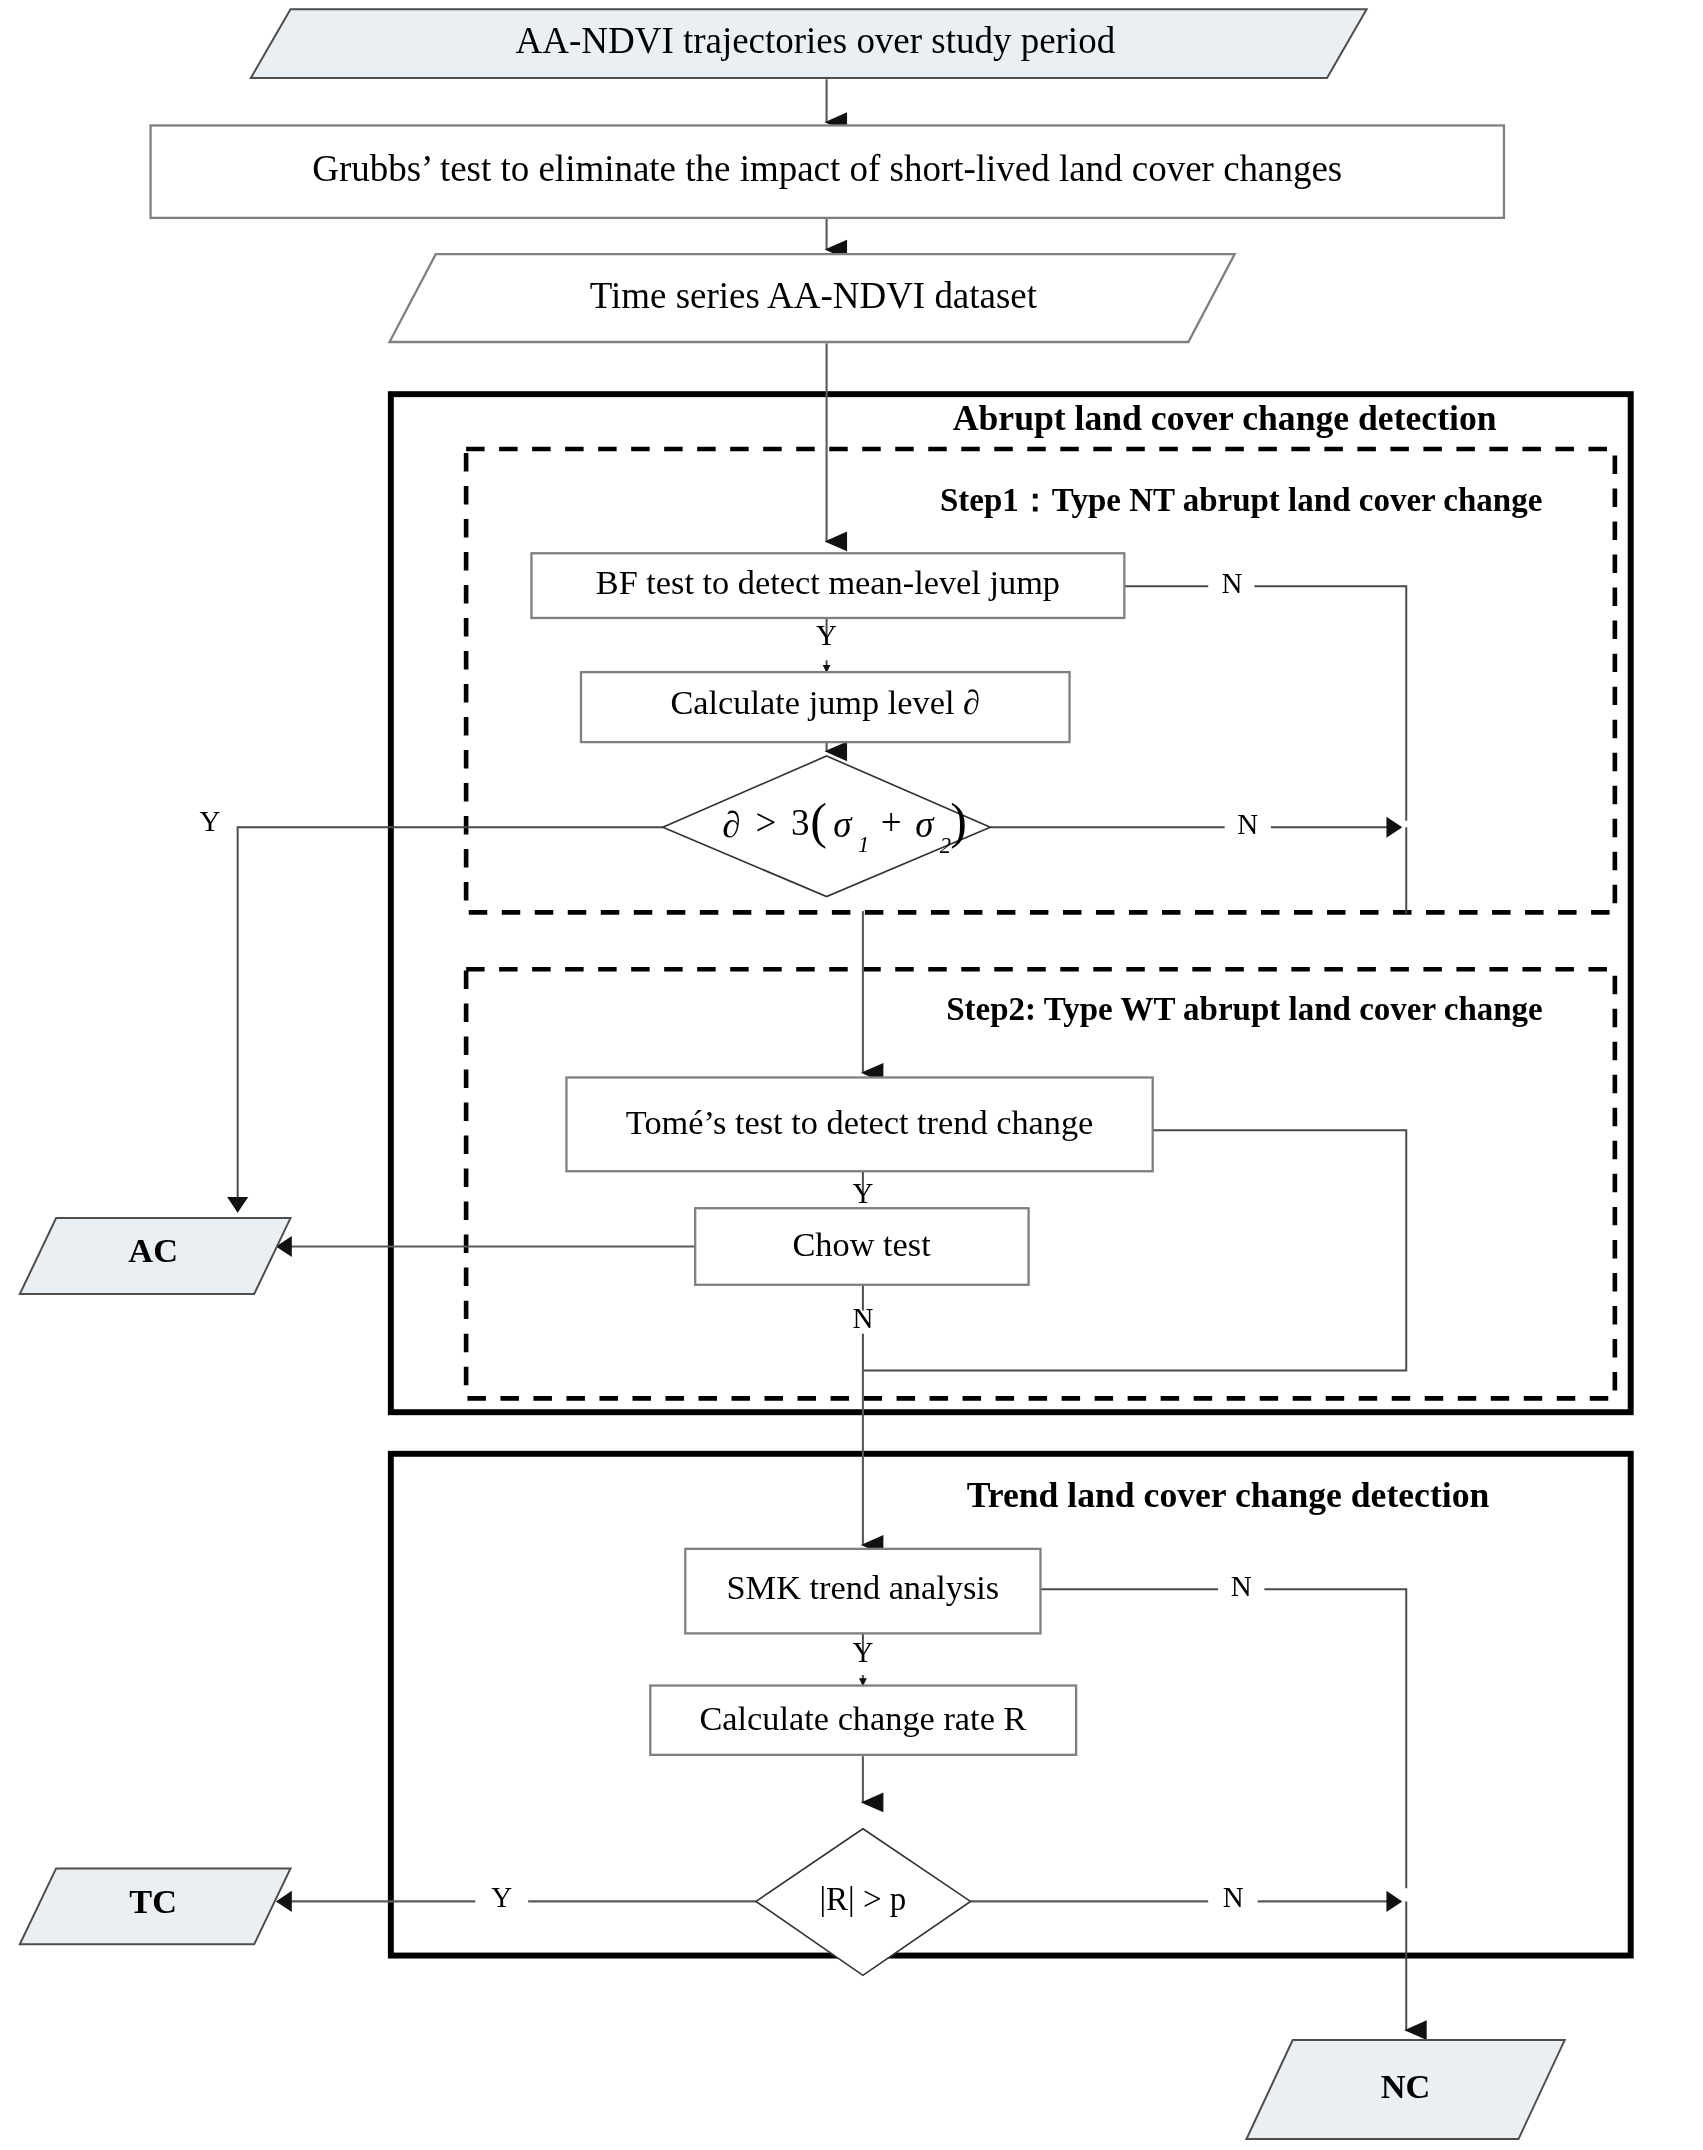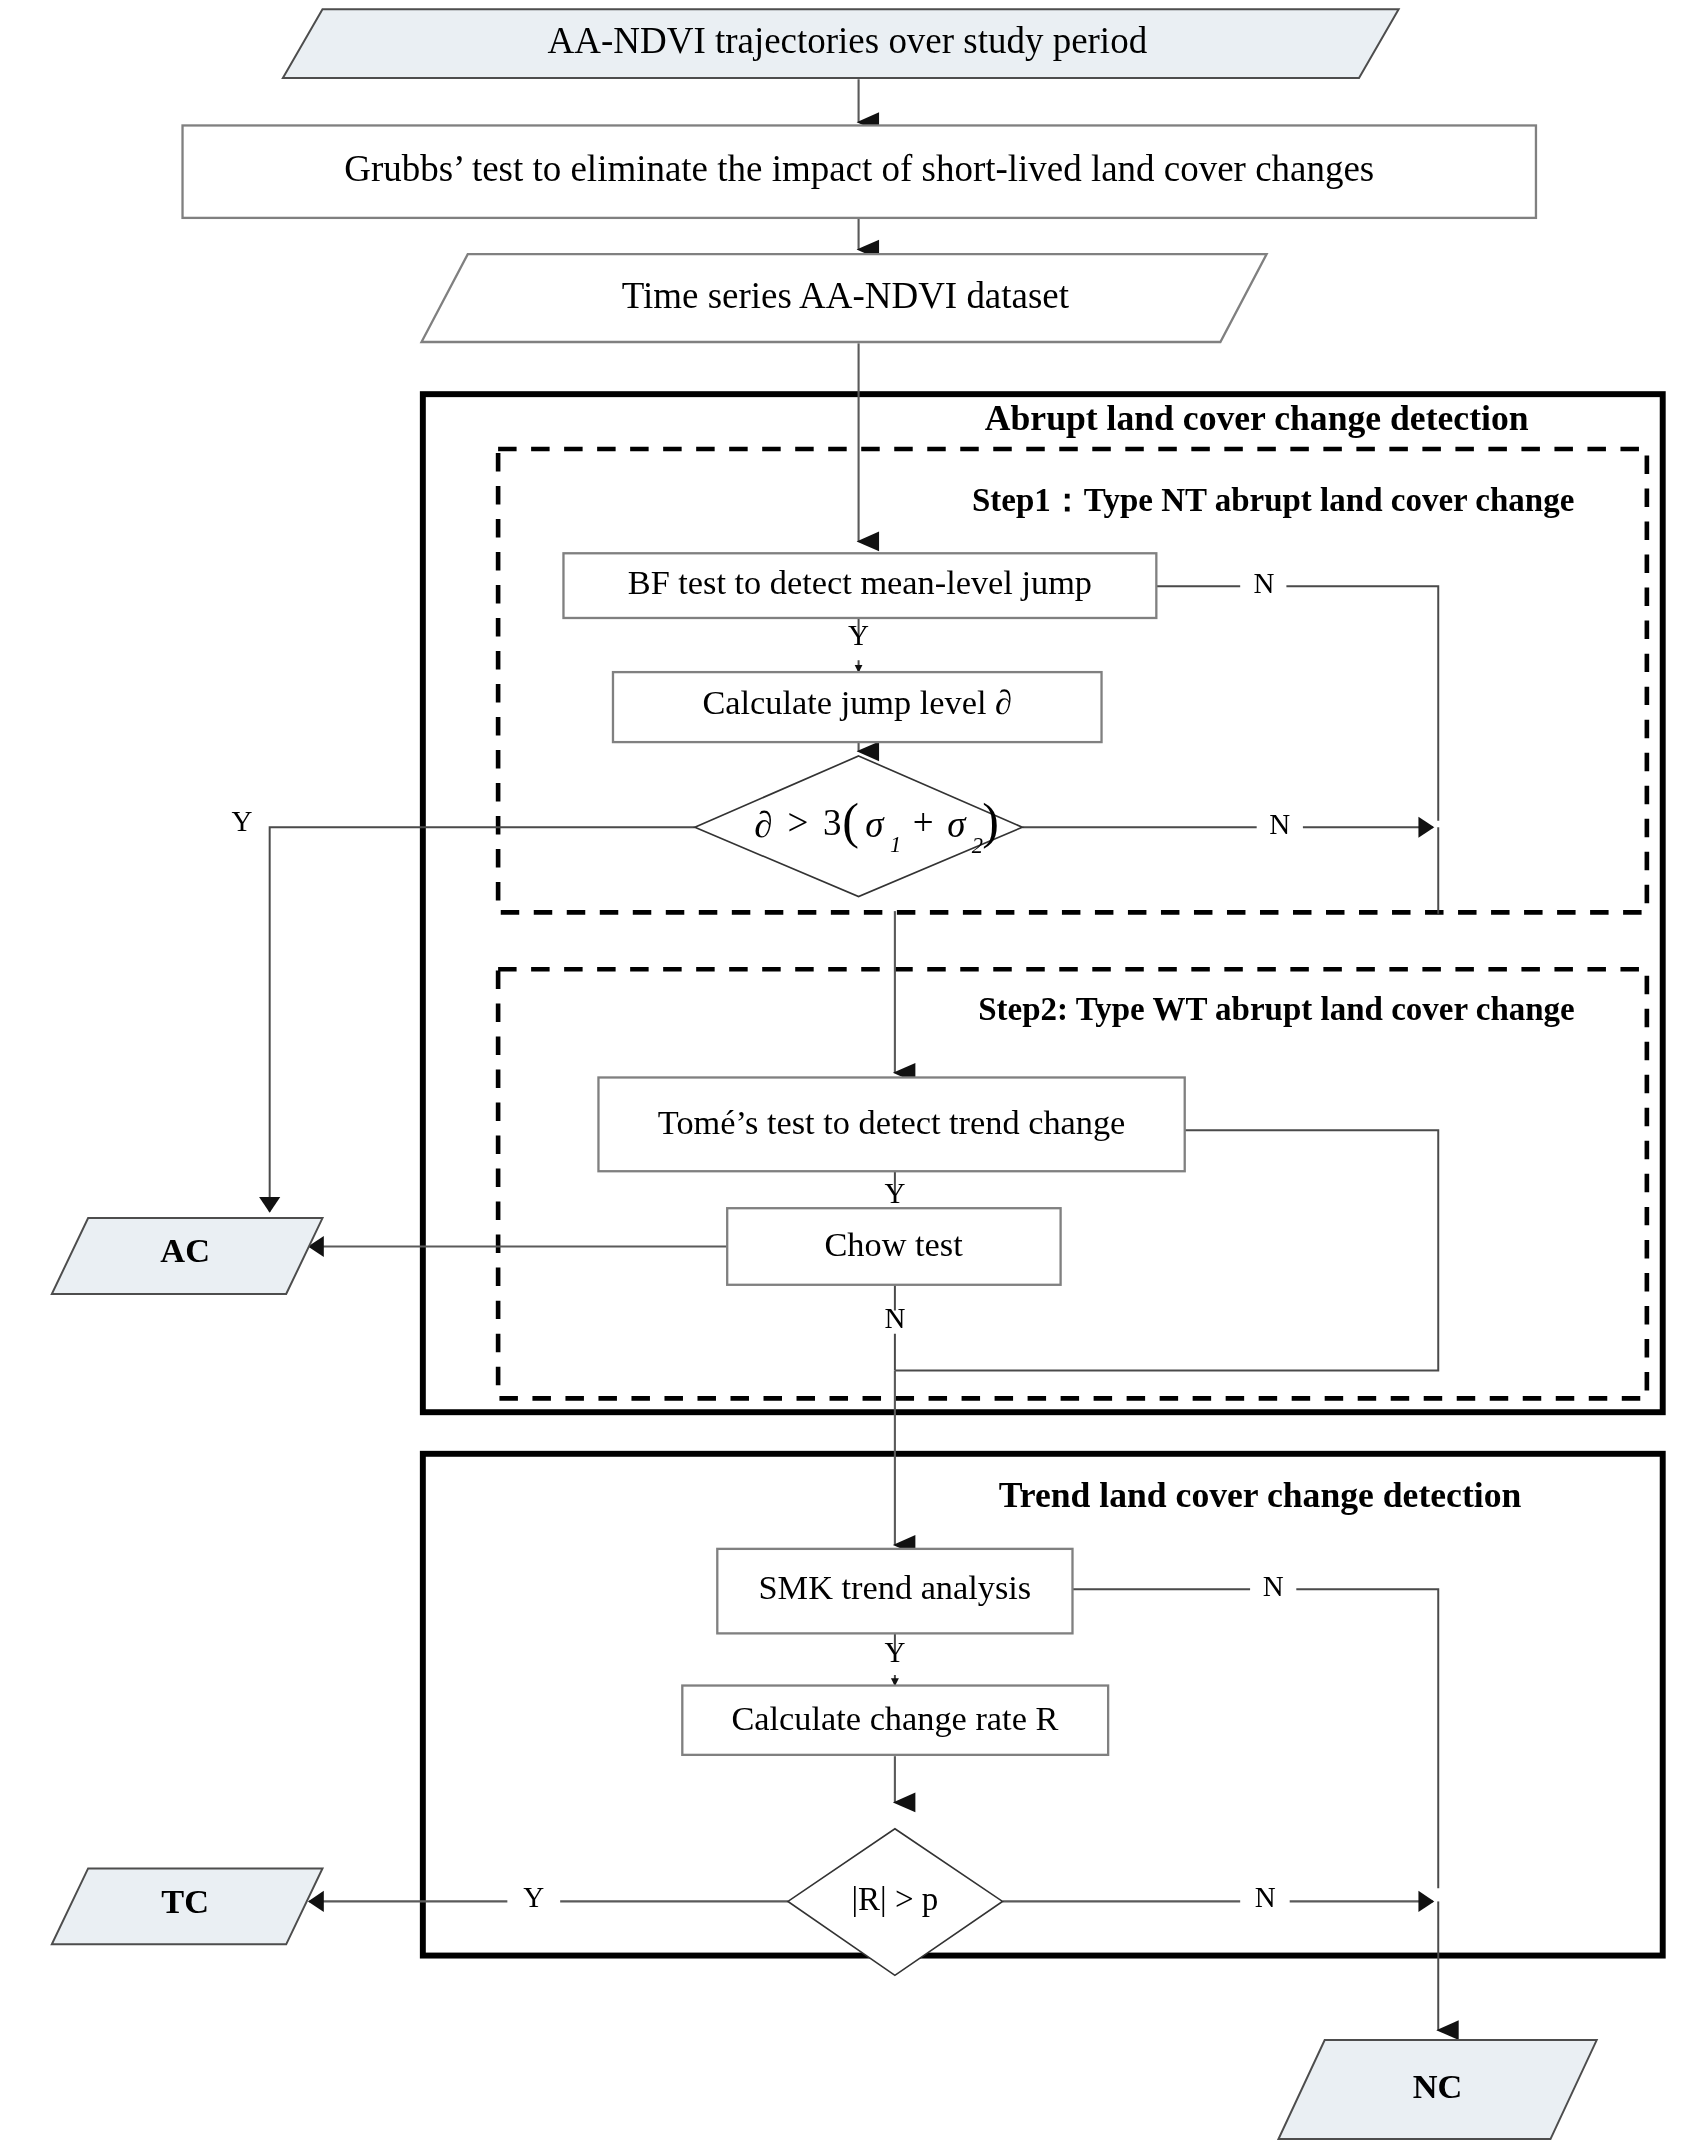--- a/index.html
+++ b/index.html
@@ -9,21 +9,20 @@
   }
   body {
     font-family: "Liberation Serif", serif;
   }
   #root {
     position: relative;
     width: 1656px;
     height: 2151px;
     background: #ffffff;
     overflow: hidden;
-    margin-left: 32px;
   }
   svg.canvas {
     position: absolute;
     top: 0;
     left: 0;
     width: 1704px;
     height: 2151px;
   }
   .node-text {
     font-family: "Liberation Serif", serif;

